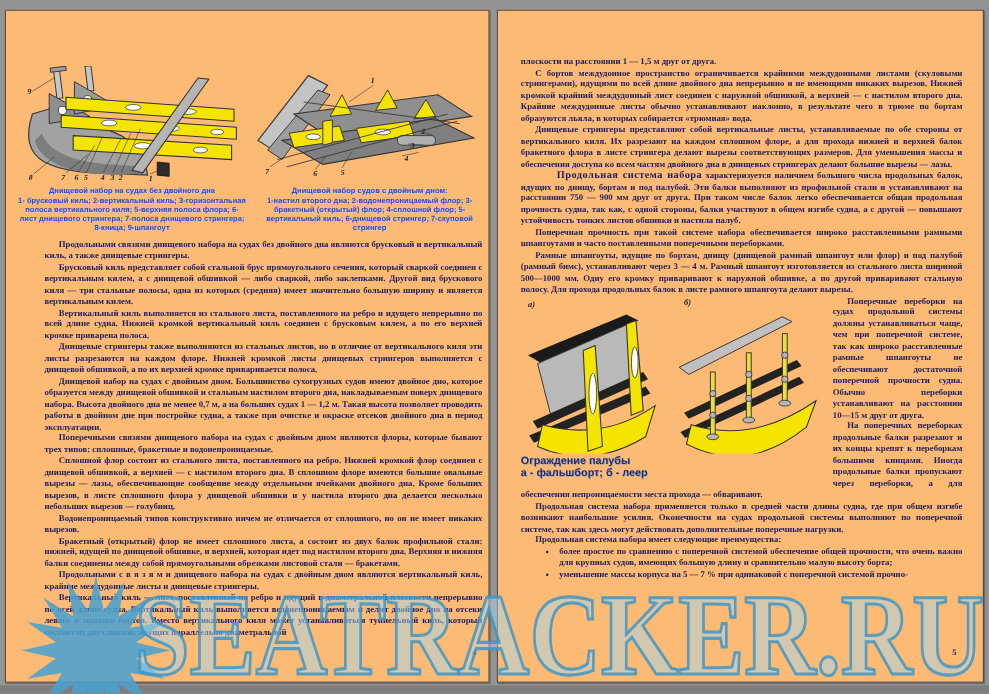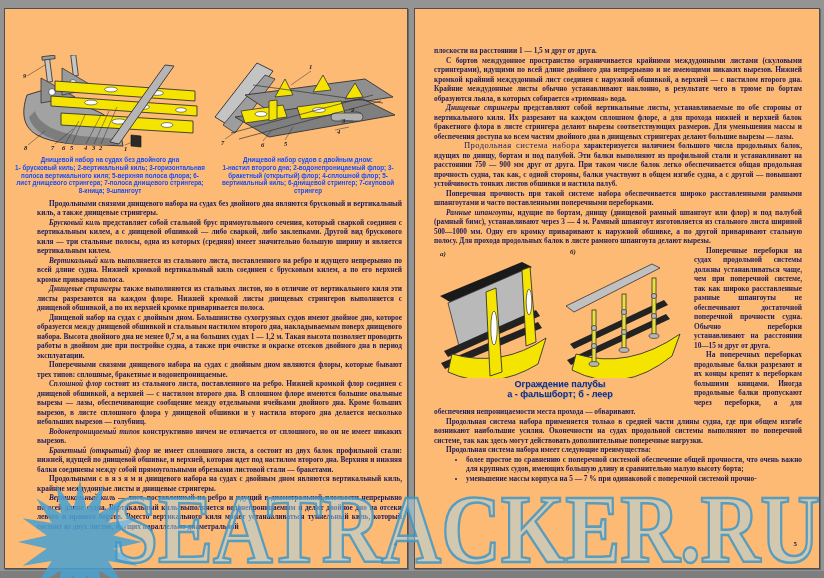--- a/index.html
+++ b/index.html
@@ -21,24 +21,24 @@
 
   
   .txt p{
     margin:0;
     font:700 7.3px/9.5px "Liberation Serif", serif;
     color:#1c1c5e;
     text-align:justify;
     text-indent:12px;
   }
   .txt p.noind{text-indent:0;}
-  .lead-i{font-style:italic;}
+  .lead-i{}
   .lead-b{font-weight:700;}
   p.hpar{text-indent:30px;}
-  .hlead{font-size:8.6px;letter-spacing:.4px;font-weight:400;}
+  .hlead{font-size:8.6px;letter-spacing:.4px;font-weight:700;}
 
   .left-txt{padding:0 5px 0 32px;}
   .right-txt{padding:37px 17px 0 19px;}
 
   
   .figs-row{display:flex;gap:8px;padding:46px 4px 4px 10px;}
   .figblock{width:190px;}
   .figblock svg{display:block;}
   .figcap{
     margin-top:4px;
@@ -51,21 +51,21 @@
   
   .rail-fig{
     float:left;width:252px;height:152px;
     margin:2px 8px 2px 0;position:relative;
   }
   .rail-a-label{position:absolute;left:6px;top:2px;font:italic 700 7px "Liberation Serif", serif;color:#222;}
   .rail-b-label{position:absolute;left:136px;top:0px;font:italic 700 7px "Liberation Serif", serif;color:#222;}
   .railcap{
     position:absolute;left:0;bottom:0;width:100%;
     font:700 9px/10.5px "Liberation Sans", sans-serif;
-    color:#1b2a7a;text-align:center;
+    color:#1b2a7a;
     text-shadow:.6px .6px 0 #a9a9a9;
   }
   .bullets{margin:0;padding:0 0 0 32px;}
   .bullets li{
     font:700 7.3px/9.5px "Liberation Serif", serif;
     color:#1c1c5e;text-align:justify;
     margin:0;
   }
   .pagenum{
     position:absolute;bottom:20px;right:10px;

